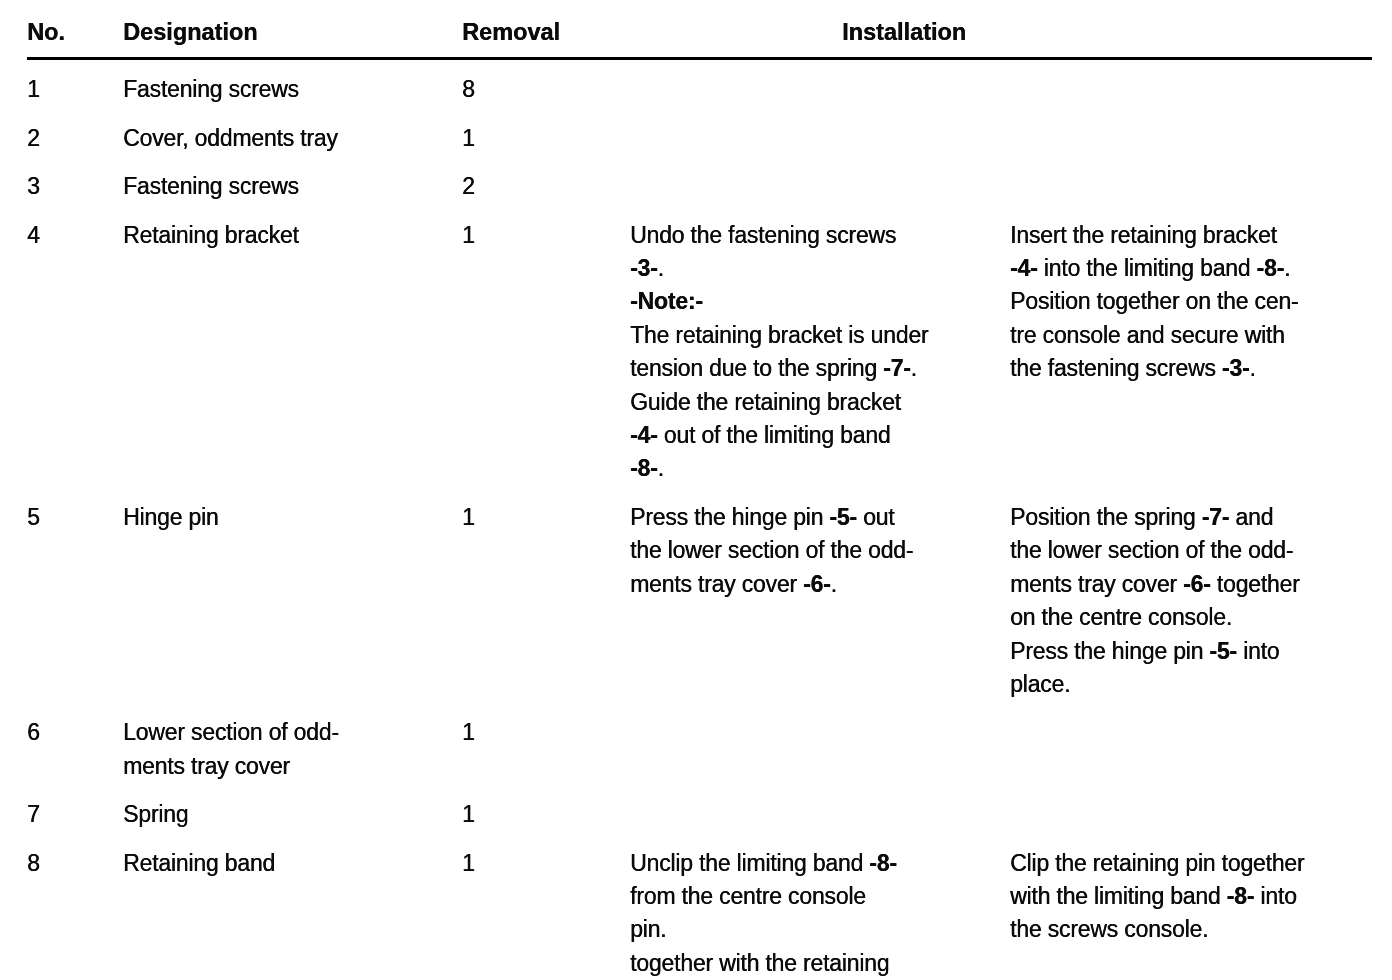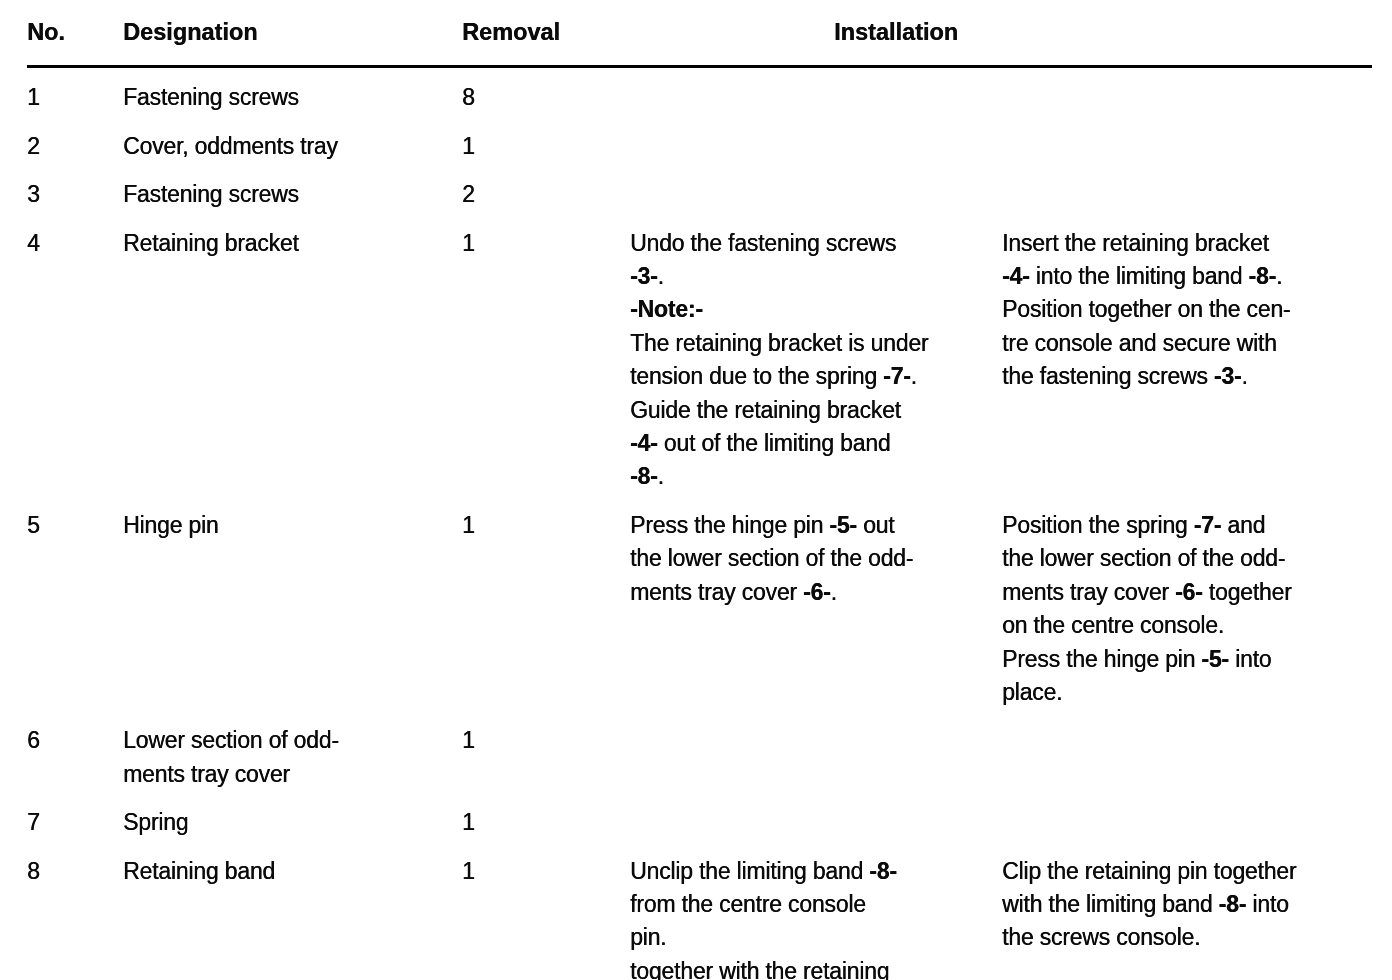--- a/index.html
+++ b/index.html
@@ -19,34 +19,34 @@
   .page {
     padding: 16px 20px 0 27px;
   }
   .t-row {
     display: flex;
     align-items: flex-start;
     margin-bottom: 15px;
   }
   .t-row.header {
     border-bottom: 3px solid #000;
-    padding-bottom: 16px;
+    padding-bottom: 8px;
     margin-bottom: 13px;
   }
   .cell {
     font-size: 23px;
     line-height: 33.4px;
     letter-spacing: -0.2px;
   }
   .cell div { white-space: nowrap; }
   .c-no            { width: 96px;  flex: none; }
   .c-designation   { width: 339px; flex: none; }
   .c-qty           { width: 168px; flex: none; }
   .c-removal       { width: 372px; flex: none; }
-  .c-installation  { flex: 1; }
+  .c-installation  { flex: 1; margin-left: 8px; }
   .header .cell {
     font-weight: bold;
     font-size: 23.5px;
     letter-spacing: 0;
   }
   b { font-weight: bold; }
 </style>
 </head>
 <body>
 

